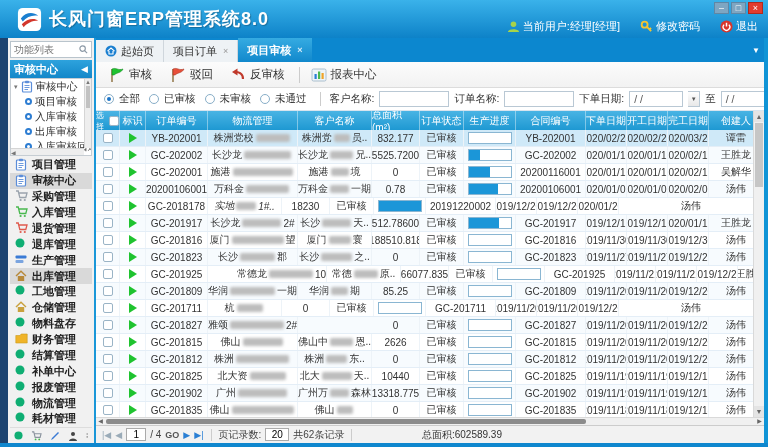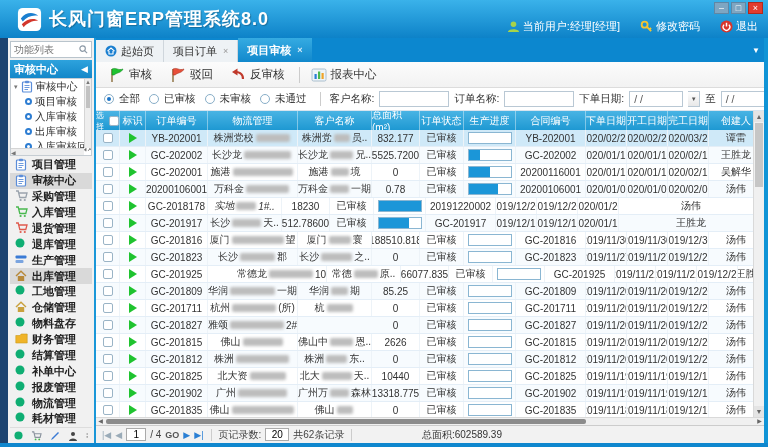--- a/index.html
+++ b/index.html
@@ -608,20 +608,21 @@
             <div class="tcell" style="flex: 1 1 0%; width: 36px;">汤伟</div>
           </div>
           <div class="trow alt">
             <div class="tcell" style="width: 24px;">
               <span class="cb"></span>
             </div>
             <div class="tcell" style="width: 26px;">
               <span class="flagtri"></span>
             </div>
             <div class="tcell" style="width: 62px;">GC-201917</div>
+            <div class="tcell" style="width: 90px;">长沙龙<span class="blur" style="width: 39px;"></span>2#</div>
             <div class="tcell" style="width: 74px; text-align: right;">长沙<span class="blur" style="width: 29px;"></span>天..</div>
             <div class="tcell" style="width: 48px;">8512.78600..</div>
             <div class="tcell" style="width: 44px;">已审核</div>
             <div class="tcell" style="width: 52px;">
               <span class="pbox">
                 <span class="pfill" style="display: block; width: 73%;"></span>
               </span>
             </div>
             <div class="tcell" style="width: 70px;">GC-201917</div>
             <div class="tcell" style="width: 41px;">2019/12/17</div>
@@ -722,21 +723,20 @@
             <div class="tcell" style="flex: 1 1 0%; width: 36px;">汤伟</div>
           </div>
           <div class="trow">
             <div class="tcell" style="width: 24px;">
               <span class="cb"></span>
             </div>
             <div class="tcell" style="width: 26px;">
               <span class="flagtri"></span>
             </div>
             <div class="tcell" style="width: 62px;">GC-201711</div>
-            <div class="tcell" style="width: 90px;">杭州<span class="blur" style="width: 44px;"></span>(所)</div>
             <div class="tcell" style="width: 74px;">杭<span class="blur" style="width: 26px;"></span></div>
             <div class="tcell" style="width: 48px;">0</div>
             <div class="tcell" style="width: 44px;">已审核</div>
             <div class="tcell" style="width: 52px;">
               <span class="pbox">
                 <span class="pfill" style="display: block; width: 0%;"></span>
               </span>
             </div>
             <div class="tcell" style="width: 70px;">GC-201711</div>
             <div class="tcell" style="width: 41px;">2019/11/20</div>

